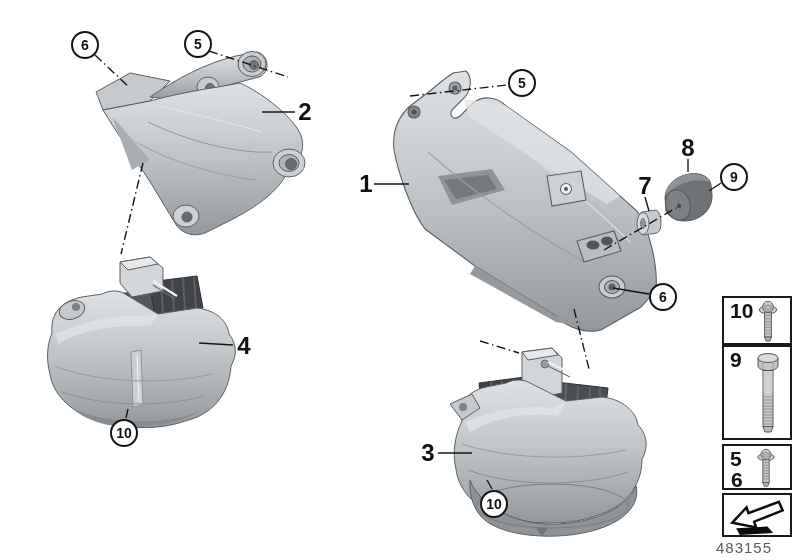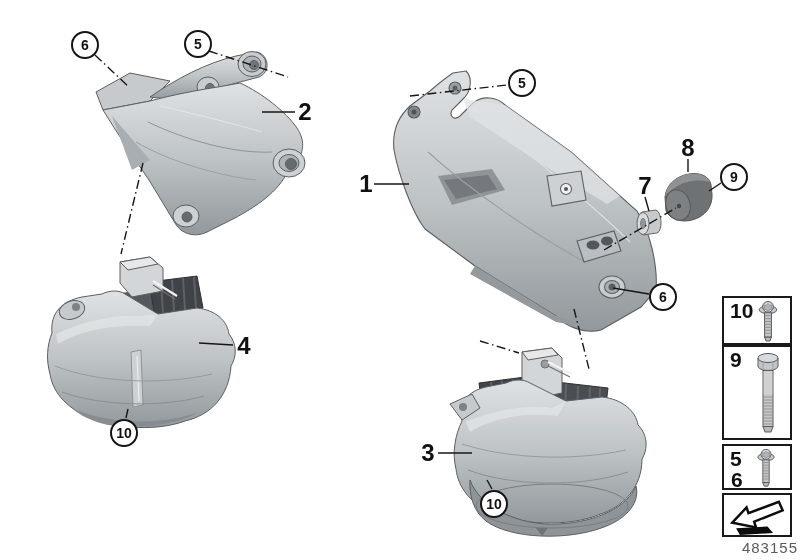--- a/index.html
+++ b/index.html
@@ -11,21 +11,21 @@
            display:flex;align-items:center;justify-content:center;
            font-weight:bold;font-size:14px;color:#111;
            transform:translate(-50%,-50%);z-index:5;}
   .plabel{position:absolute;transform:translate(-50%,-50%);
           font-weight:bold;font-size:24px;color:#111;z-index:5;}
   .cell{position:absolute;left:722px;width:70px;box-sizing:border-box;
         border:2px solid #1a1a1a;background:#fff;z-index:4;}
   .lnum{position:absolute;left:6px;top:1px;font-weight:bold;font-size:21px;color:#111;}
   .lnum2{position:absolute;left:7px;top:22px;font-weight:bold;font-size:21px;color:#111;}
   .bolt{position:absolute;}
-  .docnum{position:absolute;left:716px;top:539px;width:82px;text-align:right;
+  .docnum{position:absolute;left:716px;top:539px;width:82px;text-align:left;
           font-size:15px;color:#5a5a5a;letter-spacing:1px;}
   .dd{stroke-dasharray:9 3.5 1.5 3.5;}
   .ln{stroke:#161616;stroke-width:1.4;fill:none;}
 </style>
 </head>
 <body>
 
 <div class="stage">
 
   <svg class="art" width="800" height="560" viewBox="0 0 800 560">

